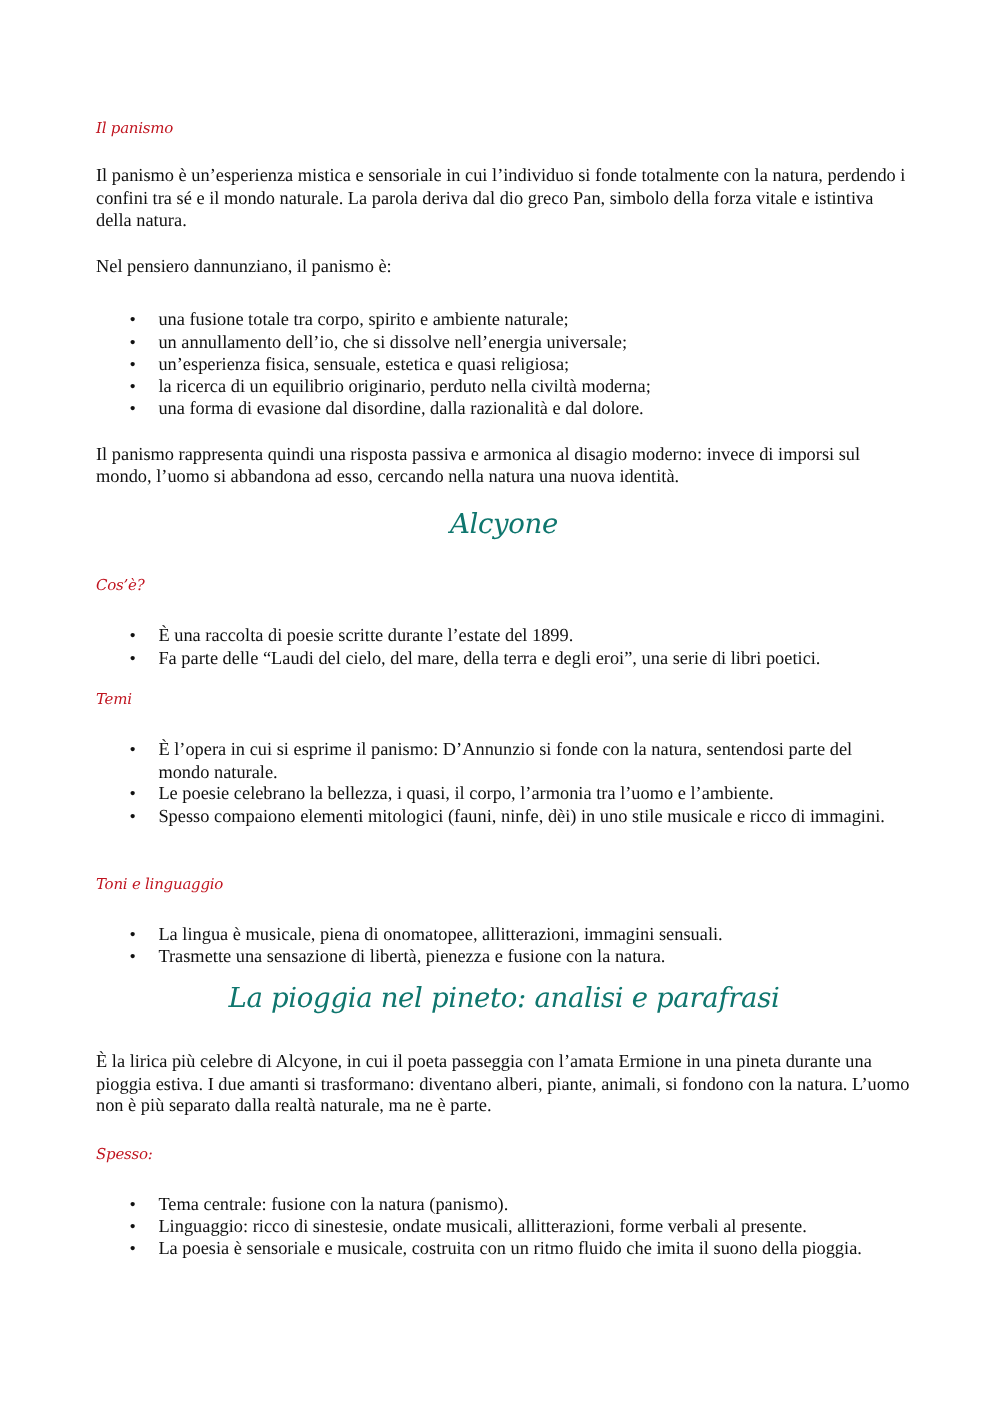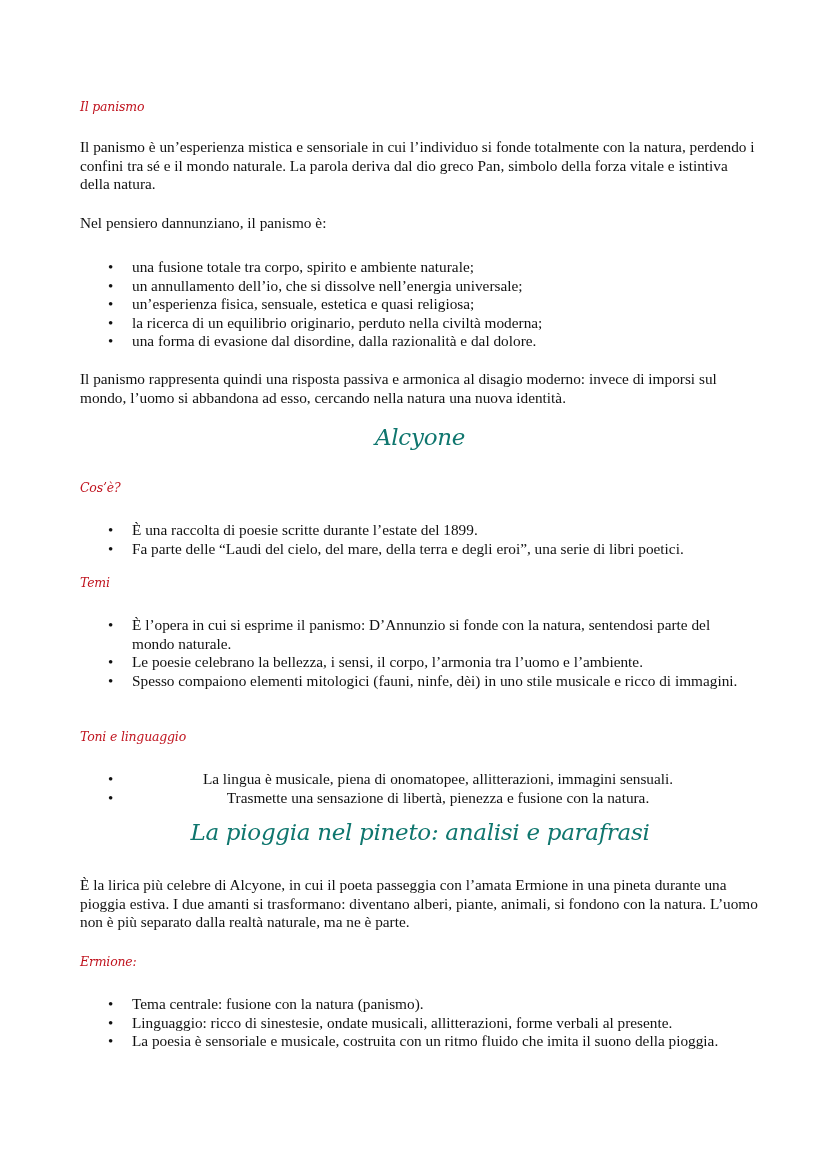--- a/index.html
+++ b/index.html
@@ -56,36 +56,36 @@
 
   <ul class="bl" style="top:517px;">
     <li>È una raccolta di poesie scritte durante l’estate del 1899.</li>
     <li>Fa parte delle “Laudi del cielo, del mare, della terra e degli eroi”, una serie di libri poetici.</li>
   </ul>
 
   <div class="h3" style="top:574px;">Temi</div>
 
   <ul class="bl" style="top:612px;">
     <li>È l’opera in cui si esprime il panismo: D’Annunzio si fonde con la natura, sentendosi parte del mondo naturale.</li>
-    <li>Le poesie celebrano la bellezza, i sensi, il corpo, l’armonia tra l’uomo e l’ambiente.</li>
+    <li>Le poesie celebrano la bellezza, i quasi, il corpo, l’armonia tra l’uomo e l’ambiente.</li>
     <li>Spesso compaiono elementi mitologici (fauni, ninfe, dèi) in uno stile musicale e ricco di immagini.</li>
   </ul>
 
   <div class="h3" style="top:728px;">Toni e linguaggio</div>
 
-  <ul class="bl" style="top:766px;text-align:center;">
+  <ul class="bl" style="top:766px;">
     <li>La lingua è musicale, piena di onomatopee, allitterazioni, immagini sensuali.</li>
     <li>Trasmette una sensazione di libertà, pienezza e fusione con la natura.</li>
   </ul>
 
   <div class="h2" style="top:823px;">La pioggia nel pineto: analisi e parafrasi</div>
 
   <p class="para" style="top:876px;">È la lirica più celebre di Alcyone, in cui il poeta passeggia con l’amata Ermione in una pineta durante una pioggia estiva. I due amanti si trasformano: diventano alberi, piante, animali, si fondono con la natura. L’uomo non è più separato dalla realtà naturale, ma ne è parte.</p>
 
-  <div class="h3" style="top:953px;">Ermione:</div>
+  <div class="h3" style="top:953px;">Spesso:</div>
 
   <ul class="bl" style="top:991px;">
     <li>Tema centrale: fusione con la natura (panismo).</li>
     <li>Linguaggio: ricco di sinestesie, ondate musicali, allitterazioni, forme verbali al presente.</li>
     <li>La poesia è sensoriale e musicale, costruita con un ritmo fluido che imita il suono della pioggia.</li>
   </ul>
 
 </div>
 
 </body></html>

